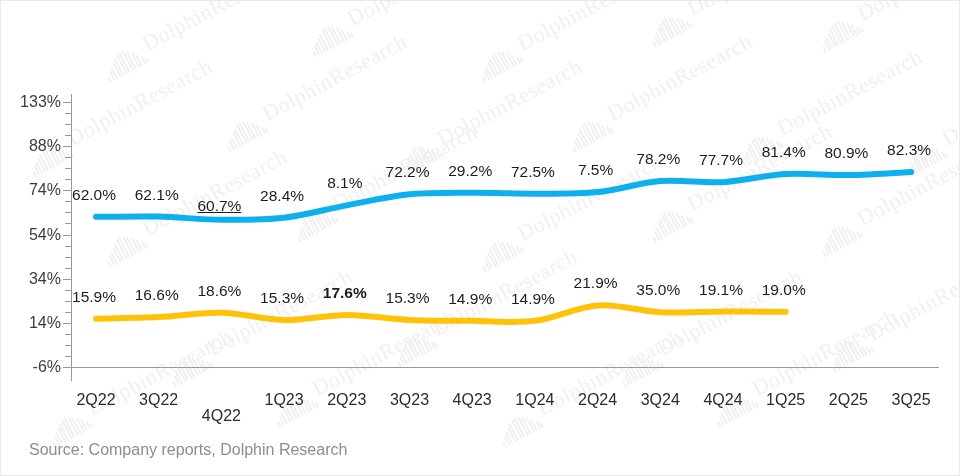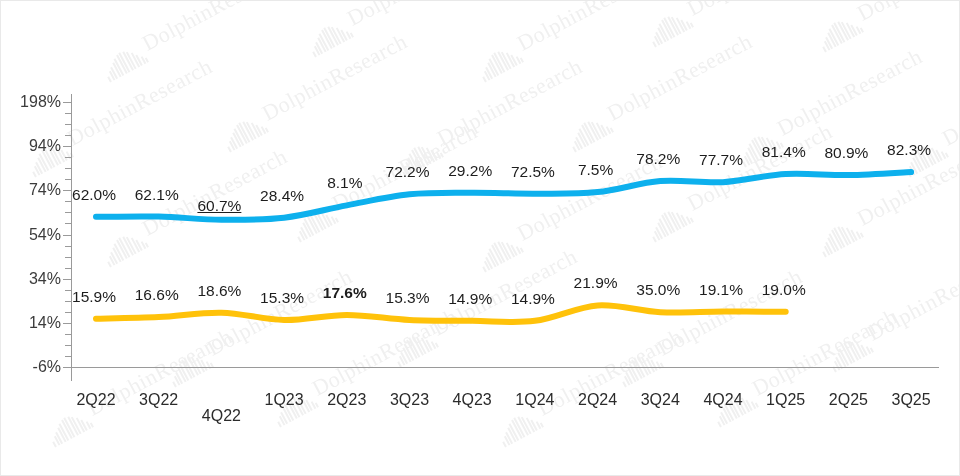--- a/index.html
+++ b/index.html
@@ -140,22 +140,22 @@
       <div class="axis-line" style="left: 62px; top: 322px; width: 8px; height: 1px; background: rgb(154, 154, 154);"></div>
       <div class="axis-line" style="left: 64px; top: 333px; width: 6px; height: 1px; background: rgb(154, 154, 154);"></div>
       <div class="axis-line" style="left: 64px; top: 344px; width: 6px; height: 1px; background: rgb(154, 154, 154);"></div>
       <div class="axis-line" style="left: 64px; top: 355px; width: 6px; height: 1px; background: rgb(154, 154, 154);"></div>
       <div class="axis-line" style="left: 62px; top: 366px; width: 8px; height: 1px; background: rgb(154, 154, 154);"></div>
       <div class="ytick-label" style="left: 2px; top: 366px;">-6%</div>
       <div class="ytick-label" style="left: 2px; top: 321.833px;">14%</div>
       <div class="ytick-label" style="left: 2px; top: 277.667px;">34%</div>
       <div class="ytick-label" style="left: 2px; top: 233.5px;">54%</div>
       <div class="ytick-label" style="left: 2px; top: 189.333px;">74%</div>
-      <div class="ytick-label" style="left: 2px; top: 145.167px;">94%</div>
-      <div class="ytick-label" style="left: 2px; top: 101px;">198%</div>
+      <div class="ytick-label" style="left: 2px; top: 145.167px;">88%</div>
+      <div class="ytick-label" style="left: 2px; top: 101px;">133%</div>
       <div class="xtick-label" style="left: 95px; top: 390px;">2Q22</div>
       <div class="xtick-label" style="left: 157.7px; top: 390px;">3Q22</div>
       <div class="xtick-label" style="left: 220.4px; top: 406px;">4Q22</div>
       <div class="xtick-label" style="left: 283.1px; top: 390px;">1Q23</div>
       <div class="xtick-label" style="left: 345.8px; top: 390px;">2Q23</div>
       <div class="xtick-label" style="left: 408.5px; top: 390px;">3Q23</div>
       <div class="xtick-label" style="left: 471.2px; top: 390px;">4Q23</div>
       <div class="xtick-label" style="left: 533.9px; top: 390px;">1Q24</div>
       <div class="xtick-label" style="left: 596.6px; top: 390px;">2Q24</div>
       <div class="xtick-label" style="left: 659.3px; top: 390px;">3Q24</div>
@@ -188,14 +188,15 @@
       <div class="dlabel" style="left: 343.8px; top: 300.883px; font-weight: bold;">17.6%</div>
       <div class="dlabel" style="left: 406.5px; top: 305.962px;">15.3%</div>
       <div class="dlabel" style="left: 469.2px; top: 306.846px;">14.9%</div>
       <div class="dlabel" style="left: 531.9px; top: 306.846px;">14.9%</div>
       <div class="dlabel" style="left: 594.6px; top: 291.387px;">21.9%</div>
       <div class="dlabel" style="left: 657.3px; top: 298.233px;">35.0%</div>
       <div class="dlabel" style="left: 720px; top: 297.571px;">19.1%</div>
       <div class="dlabel" style="left: 782.7px; top: 297.792px;">19.0%</div>
     </div>
 
+  <div class="source">Source: Company reports, Dolphin Research</div>
 
 </div>
 
 </body></html>

